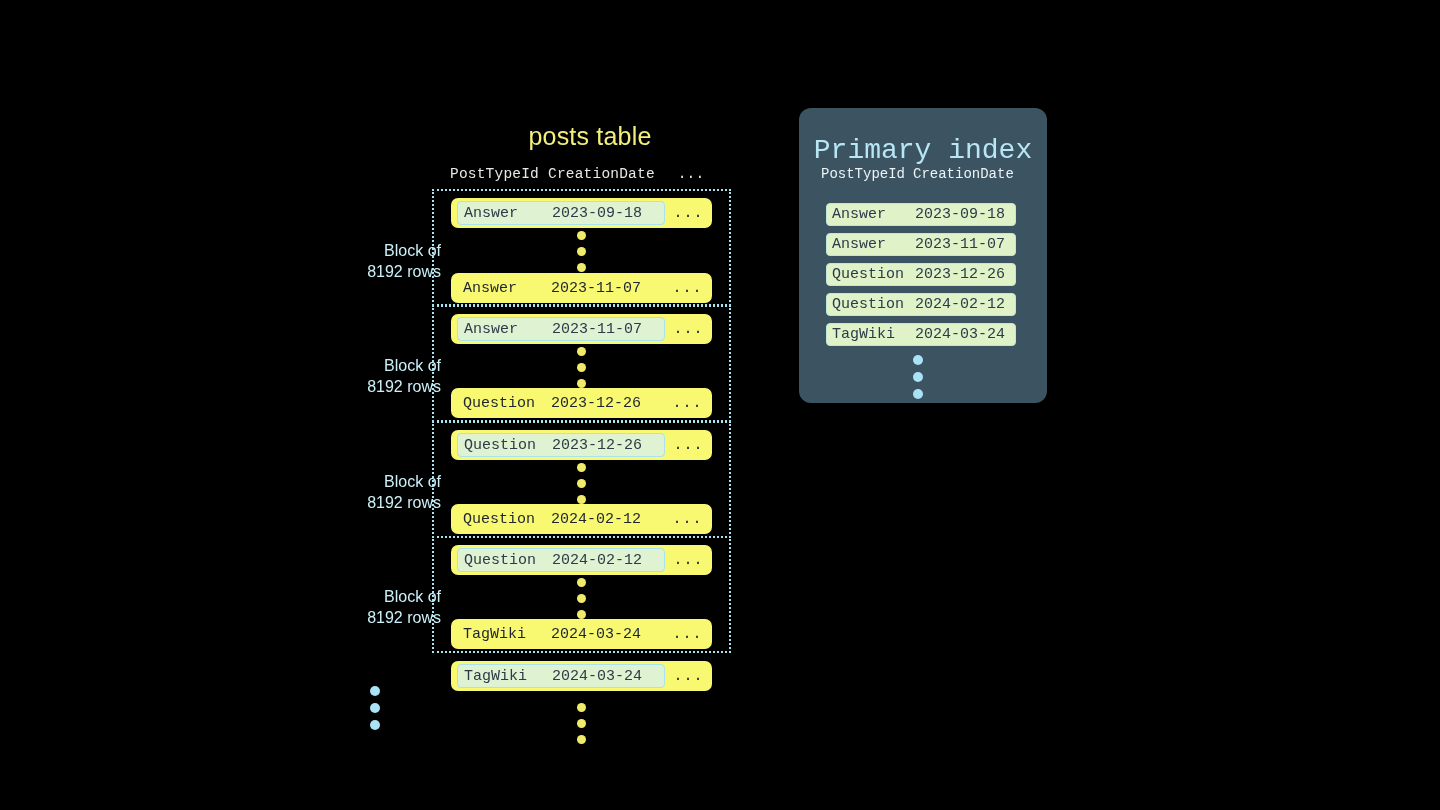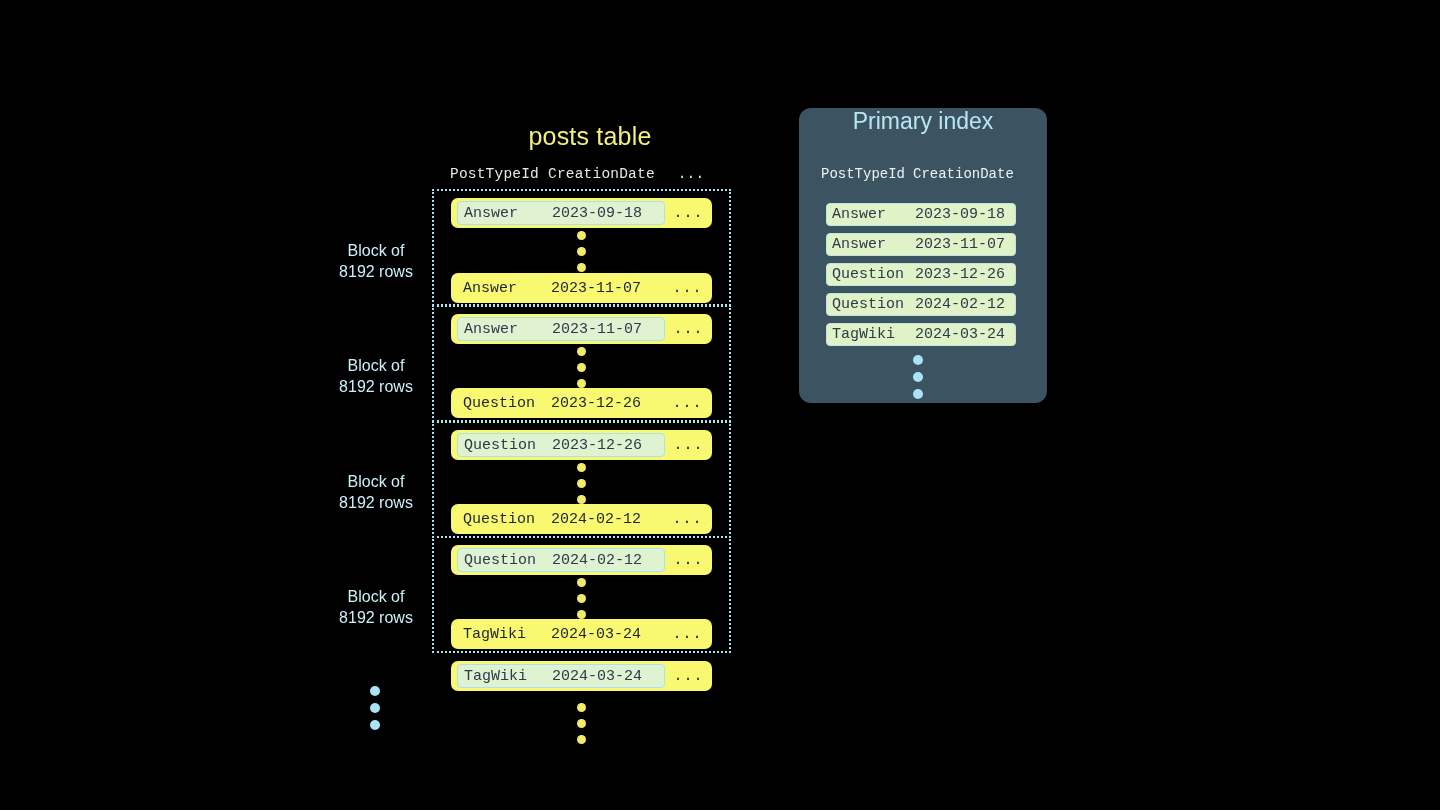--- a/index.html
+++ b/index.html
@@ -109,46 +109,46 @@
     width: 9px;
     height: 9px;
     border-radius: 50%;
     background: #f0ec6a;
   }
   .vdots.cyan i { background: #a9e3f5; width: 10px; height: 10px; }
 
   .block-label {
     position: absolute;
     width: 130px;
-    text-align: center;
+    text-align: right;
     font-size: 16px;
     line-height: 21px;
     color: #ccf0f8;
     font-family: "Liberation Sans", sans-serif;
   }
 
   
   #primary-index {
     position: absolute;
     left: 799px;
     top: 108px;
     width: 248px;
     height: 295px;
     background: #3c5462;
     border-radius: 12px;
   }
   #primary-index-title {
     position: absolute;
     left: 0;
-    top: 0;
+    top: 27px;
     width: 248px;
     text-align: center;
-    font-size: 23px;
+    font-size: 28px;
     color: #b9e6f5;
-    font-family: Liberation Sans, sans-serif;
+    font-family: Liberation Mono, monospace;
   }
   #pi-col-headers {
     position: absolute;
     left: 22px;
     top: 58px;
     width: 204px;
     display: flex;
     font-family: "Liberation Mono", monospace;
     font-size: 14px;
     color: #eef3f5;

